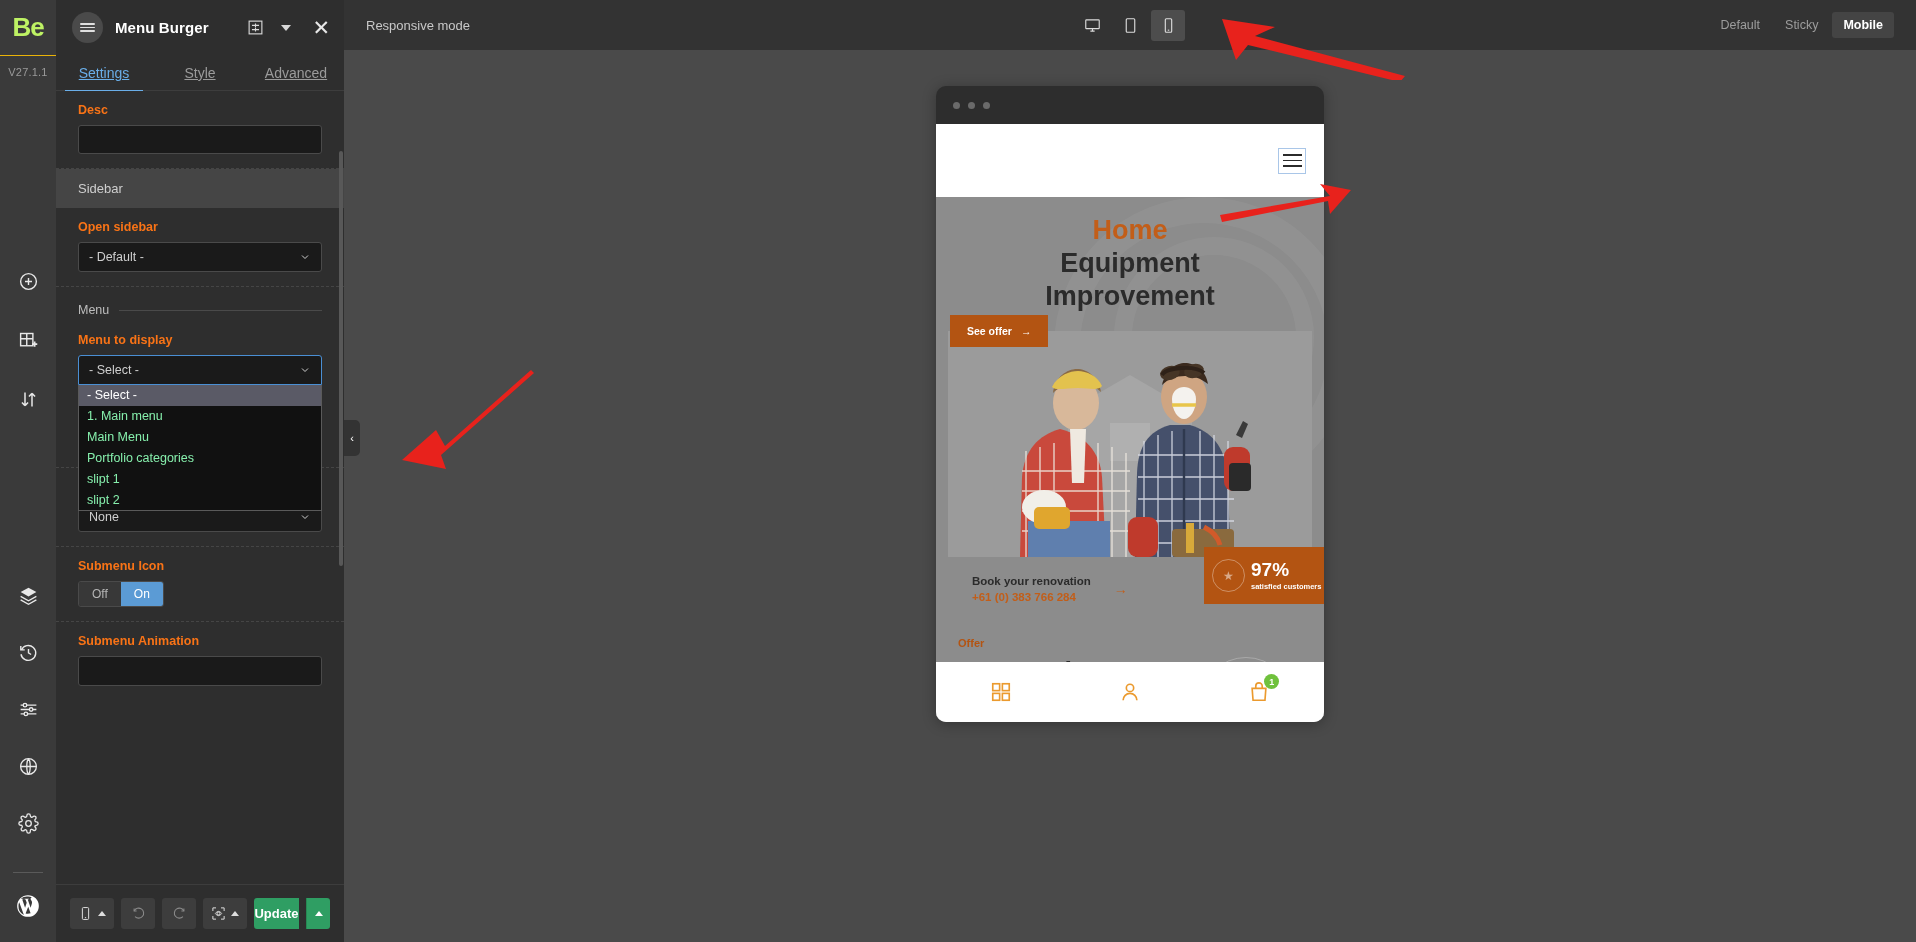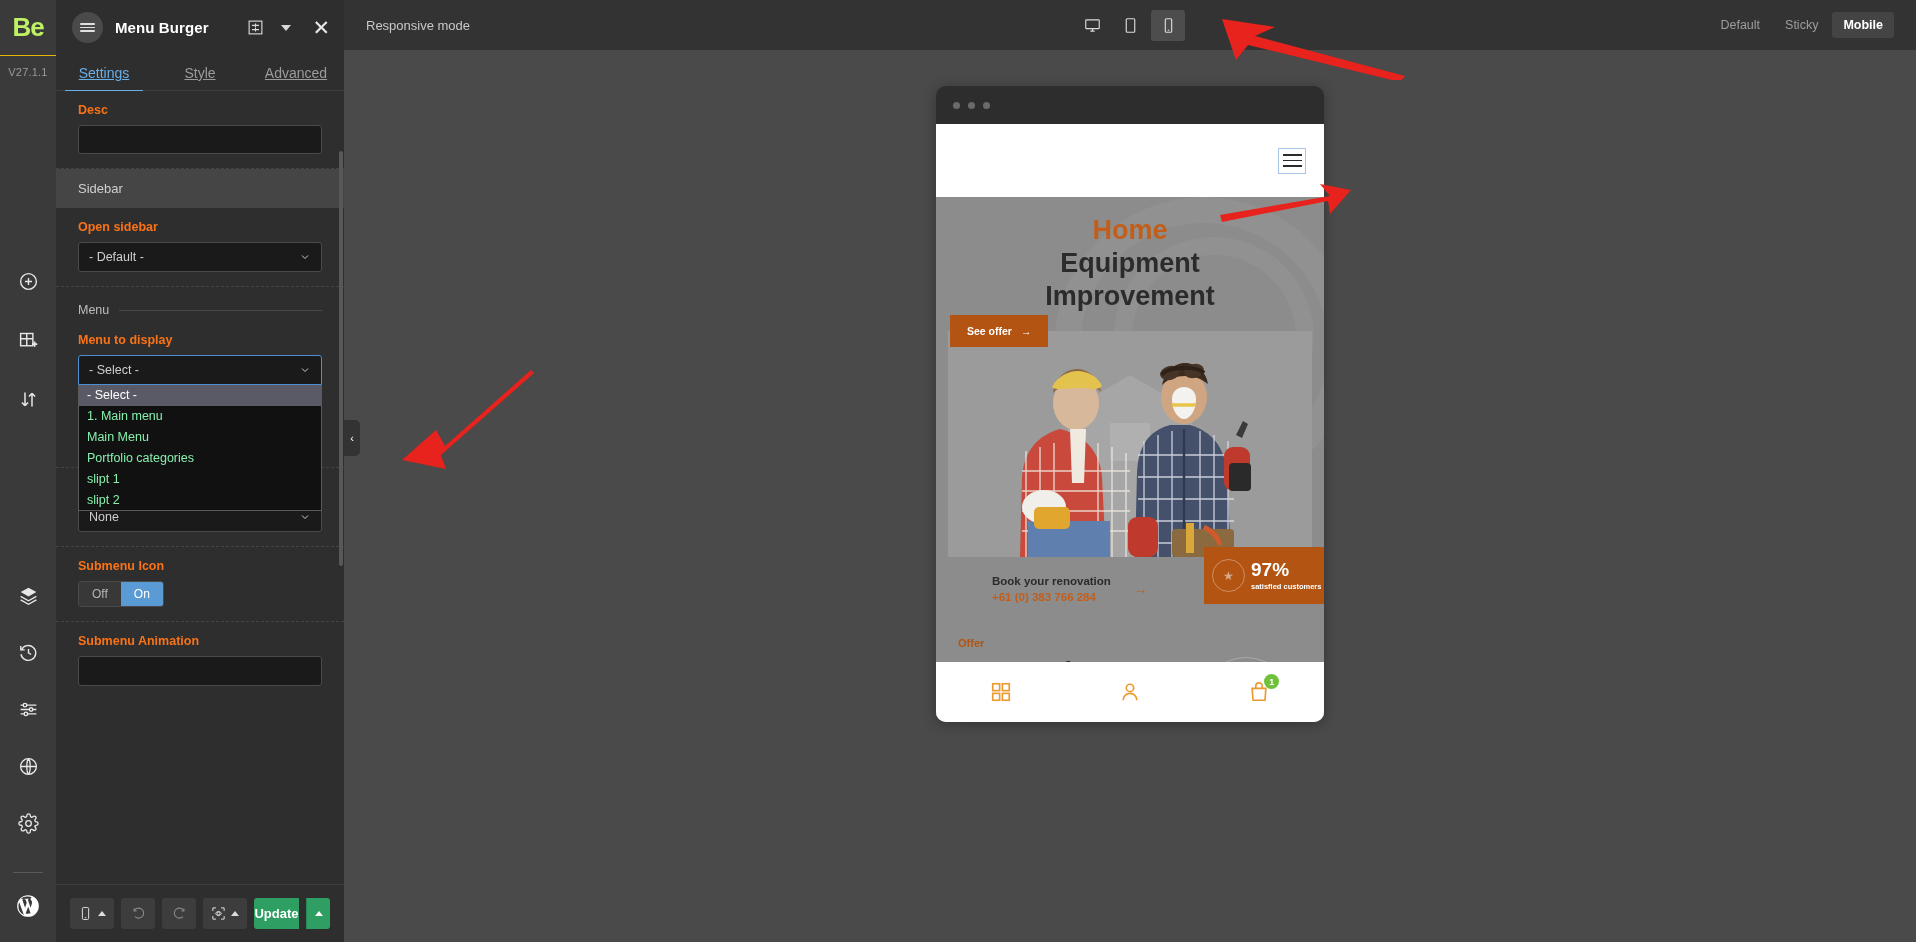--- a/index.html
+++ b/index.html
@@ -192,21 +192,21 @@
     position: absolute; left: 14px; top: 118px; background: #b35412; color: #fff;
     font-size: 10.5px; font-weight: bold; padding: 10px 17px; display: flex;
     align-items: center; gap: 9px; z-index: 5; cursor: pointer;
   }
   .photo {
     position: absolute; left: 12px; right: 12px; top: 134px; height: 226px;
     background: #9a9a9a; z-index: 3; overflow: hidden;
   }
   .band {
     position: absolute; left: 0; right: 0; top: 360px; height: 64px; z-index: 4;
-    display: flex; align-items: center; padding-left: 36px; margin-left: 20px;
+    display: flex; align-items: center; padding-left: 36px;
   }
   .band-t1 { color: #2b2b2b; font-size: 11.5px; font-weight: bold; }
   .band-t2 { color: #c25e19; font-size: 11.5px; font-weight: bold; margin-top: 4px; }
   .band-arrow { color: #c25e19; font-size: 14px; margin-left: 23px; font-weight: bold; }
   .stat {
     position: absolute; right: 0; top: 350px; width: 120px; height: 57px; background: #b35412;
     display: flex; align-items: center; z-index: 5; padding-left: 8px;
   }
   .stat-circ { width: 33px; height: 33px; border-radius: 50%; border: 1px solid rgba(255,255,255,.35); display: flex; align-items: center; justify-content: center; color: rgba(255,255,255,.5); font-size: 12px; }
   .stat-txt { margin-left: 6px; }

